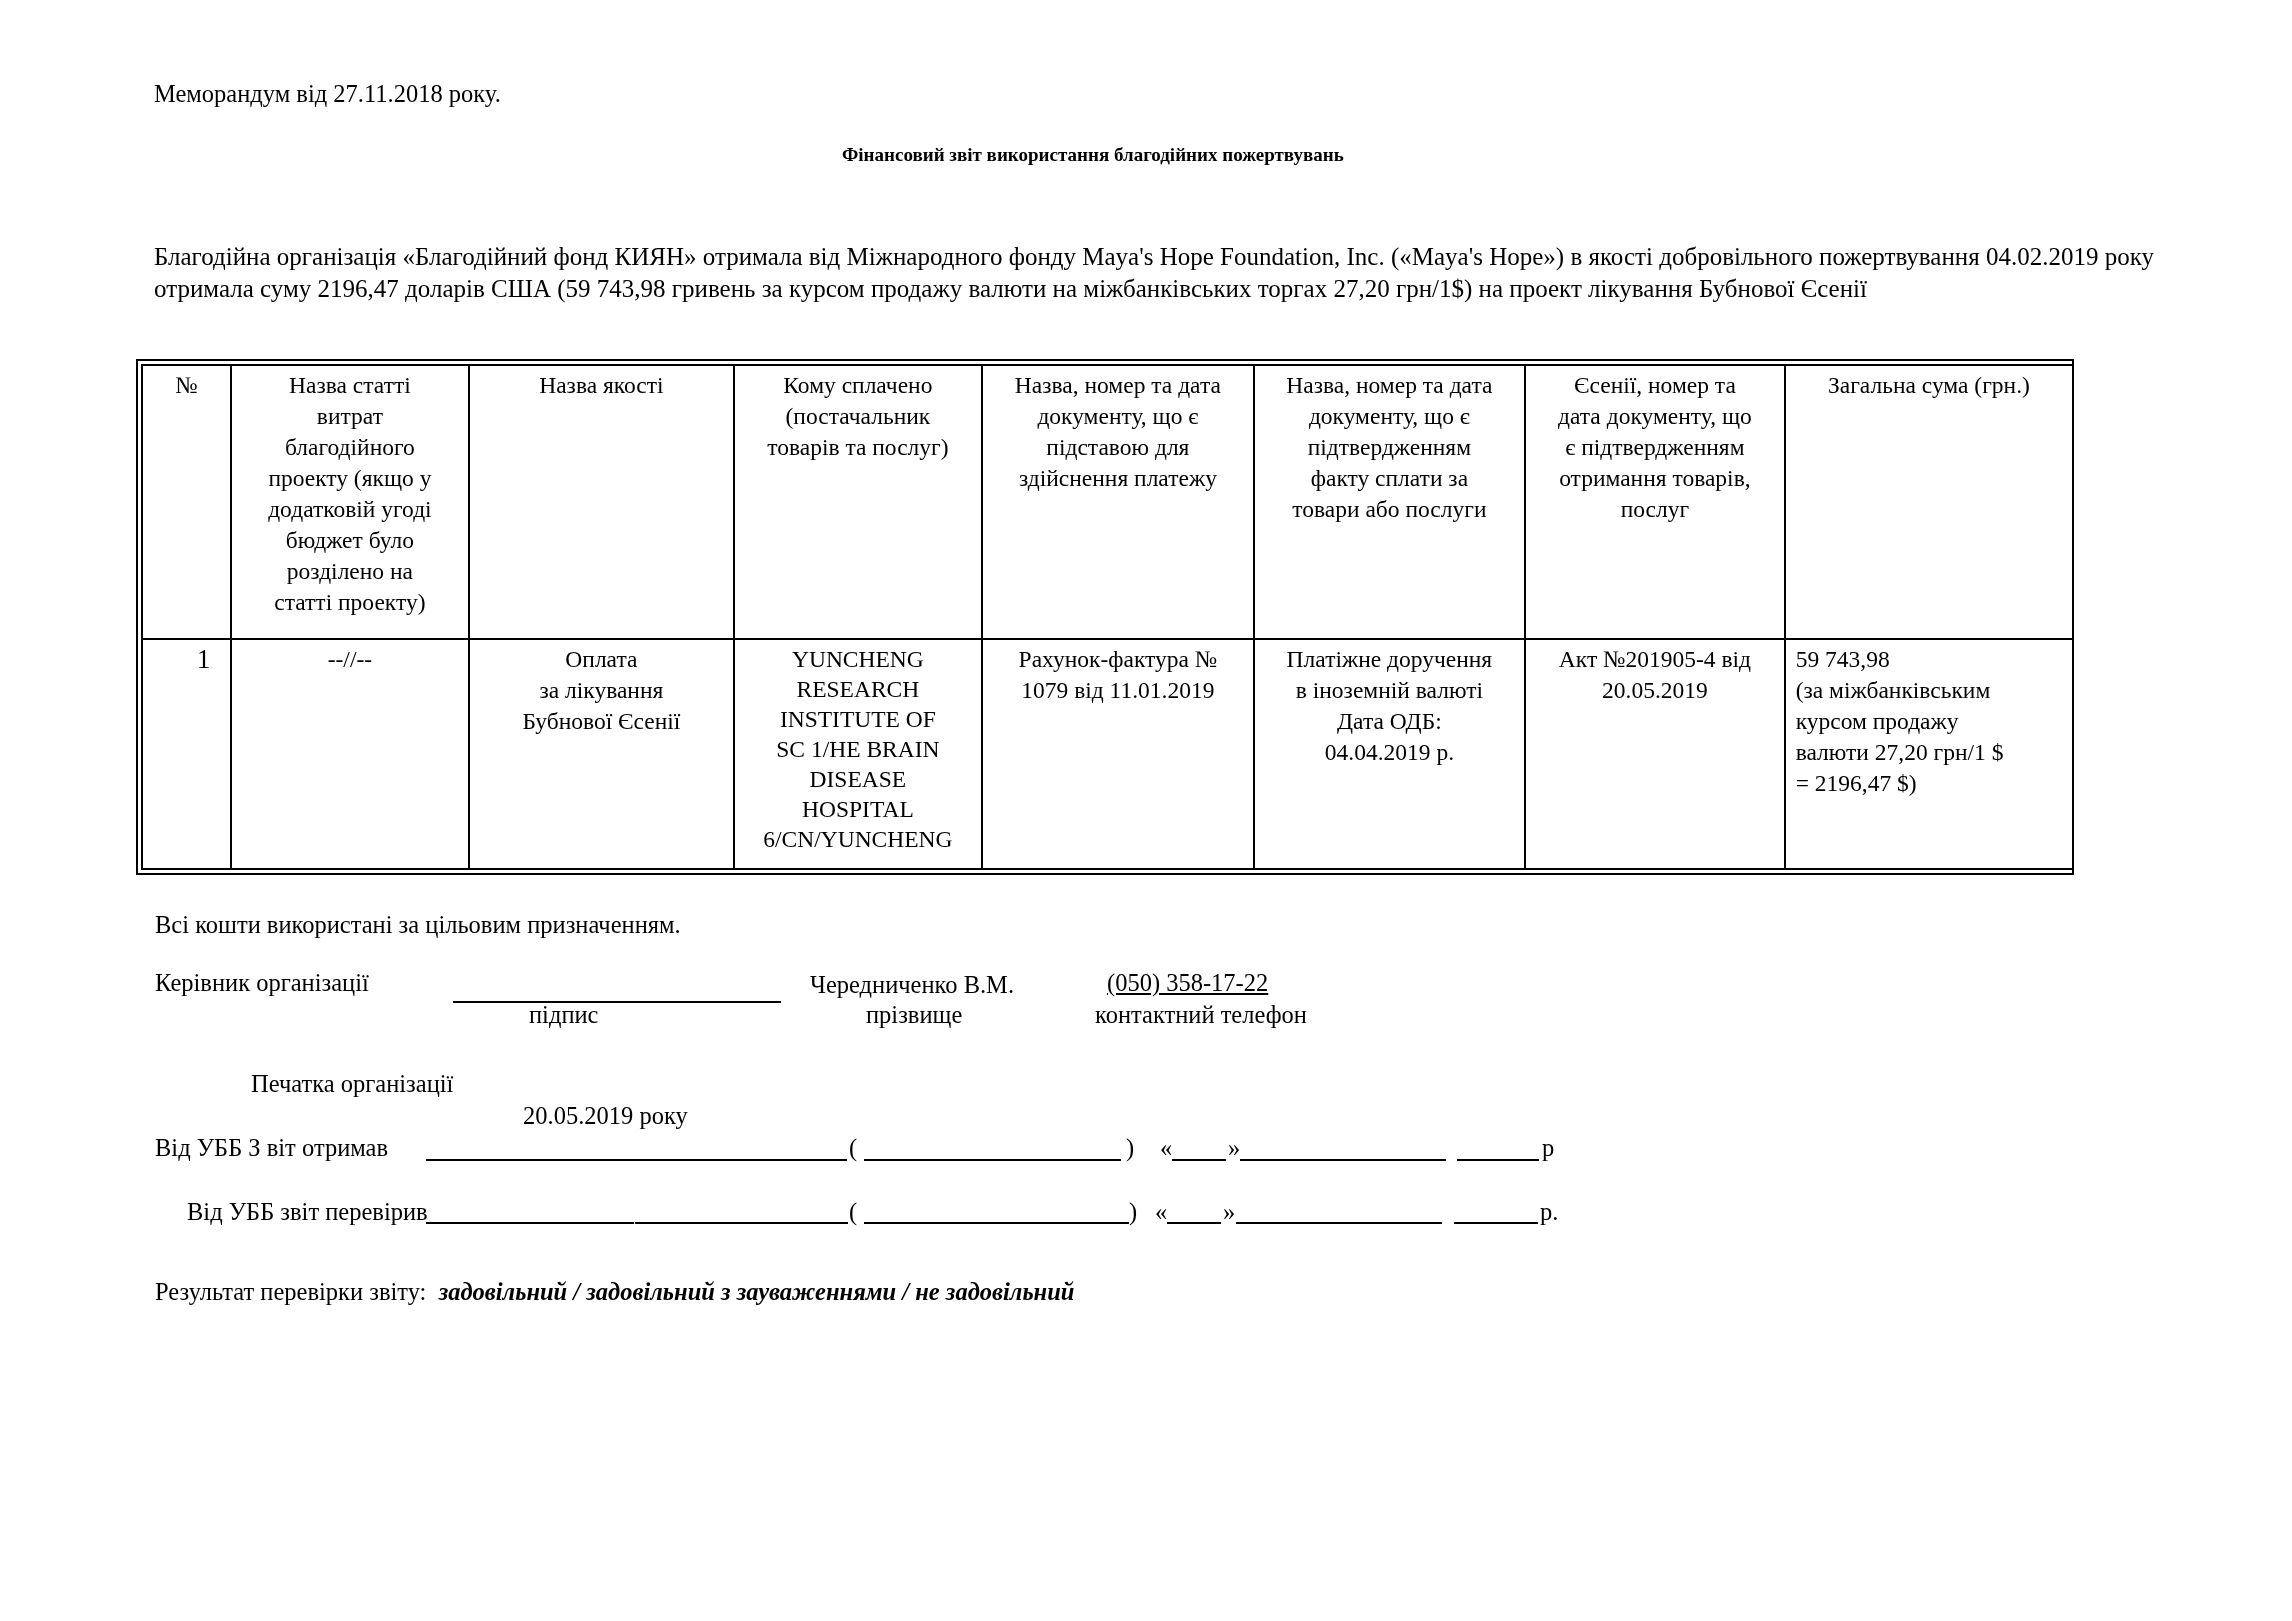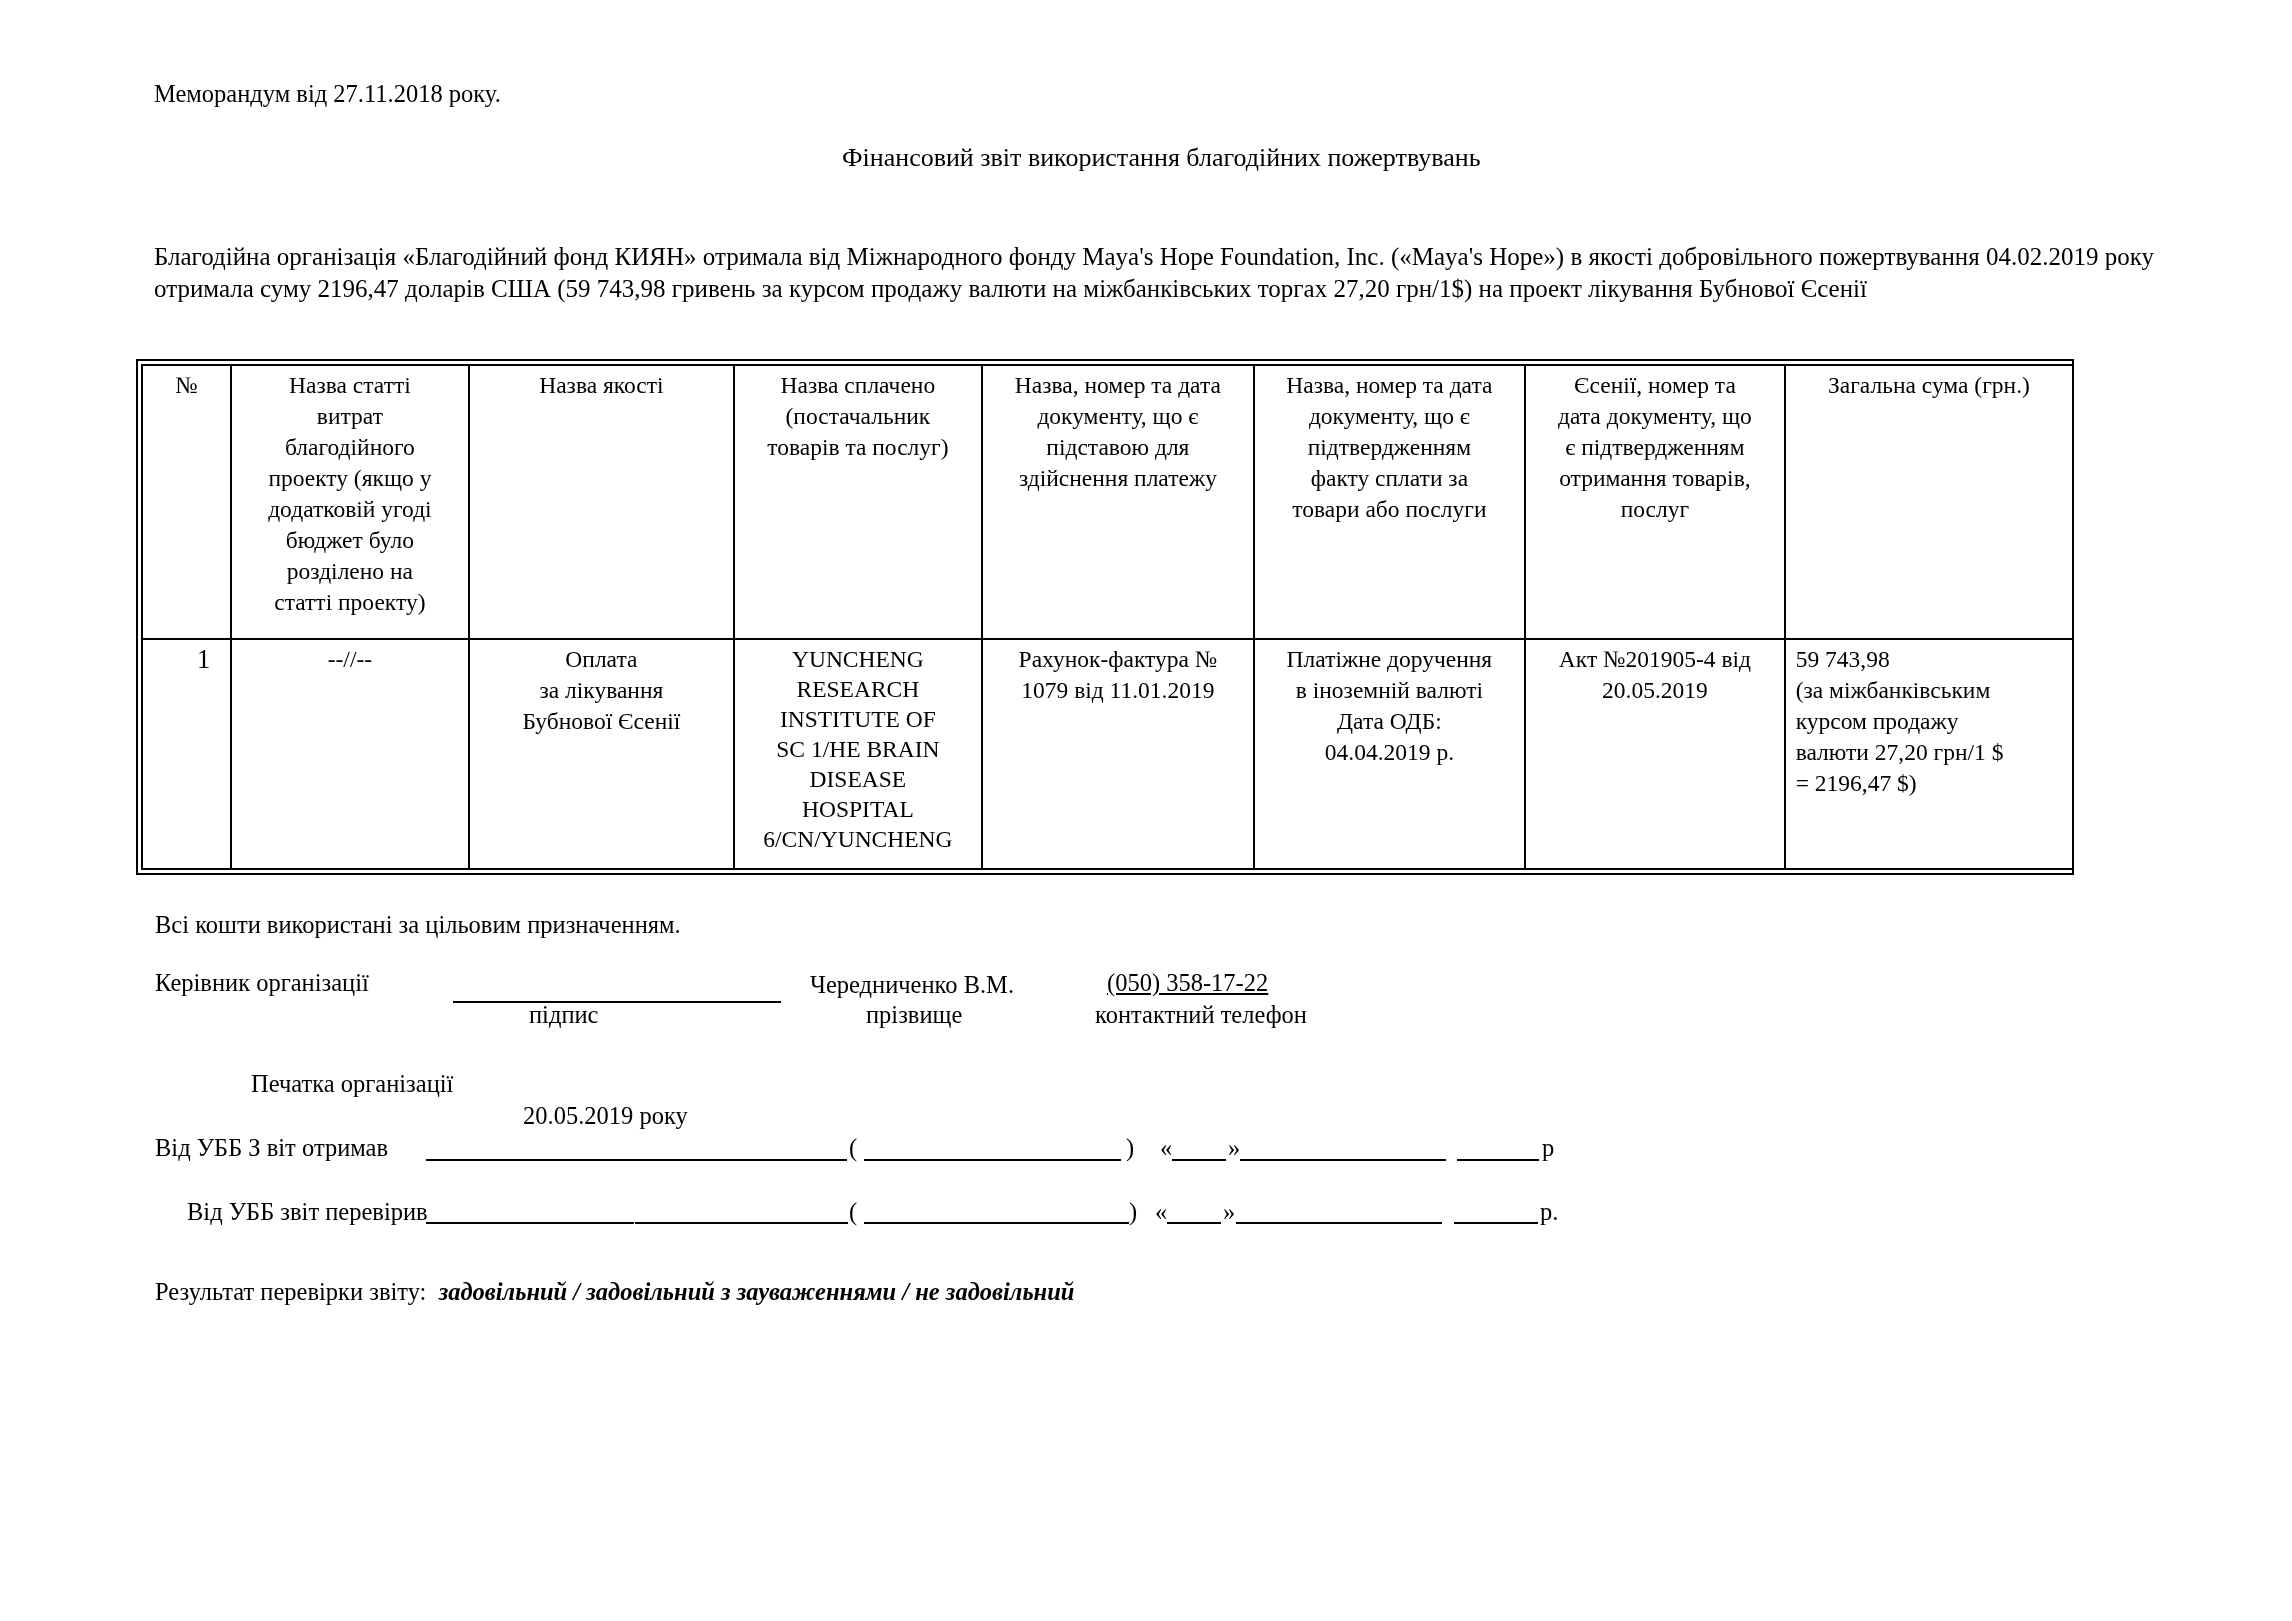--- a/index.html
+++ b/index.html
@@ -3,21 +3,21 @@
 <meta charset="utf-8">
 <style>
   html, body { margin: 0; padding: 0; background: #ffffff; }
   body {
     width: 2293px; height: 1621px; position: relative; overflow: hidden;
     font-family: "Liberation Serif", "DejaVu Serif", serif;
     color: #000000; font-size: 24.5px;
   }
   .abs { position: absolute; white-space: nowrap; line-height: 1; }
   .memo { left: 154px; top: 82px; }
-  .title { left: 842px; top: 145px; font-weight: normal; font-size: 26px; }
+  .title { left: 842px; top: 145px; font-weight: bold; font-size: 19px; }
   .intro {
     position: absolute; left: 154px; top: 241px; width: 2000px;
     line-height: 32px; text-align: justify; text-align-last: left;
     font-size: 25px;
   }
 
   
   .tbl-wrap {
     position: absolute; left: 136px; top: 359px;
     width: 1938px; height: 516px;
@@ -79,21 +79,21 @@
         <span class="cell-line">проекту (якщо у</span>
         <span class="cell-line">додатковій угоді</span>
         <span class="cell-line">бюджет було</span>
         <span class="cell-line">розділено на</span>
         <span class="cell-line">статті проекту)</span>
       </th>
       <th>
             <span class="cell-line">Назва  якості</span>
           </th>
       <th>
-        <span class="cell-line">Назва сплачено</span>
+        <span class="cell-line">Кому сплачено</span>
         <span class="cell-line">(постачальник</span>
         <span class="cell-line">товарів та послуг)</span>
       </th>
       <th>
         <span class="cell-line">Назва, номер та дата</span>
         <span class="cell-line">документу, що є</span>
         <span class="cell-line">підставою для</span>
         <span class="cell-line">здійснення платежу</span>
       </th>
       <th>

